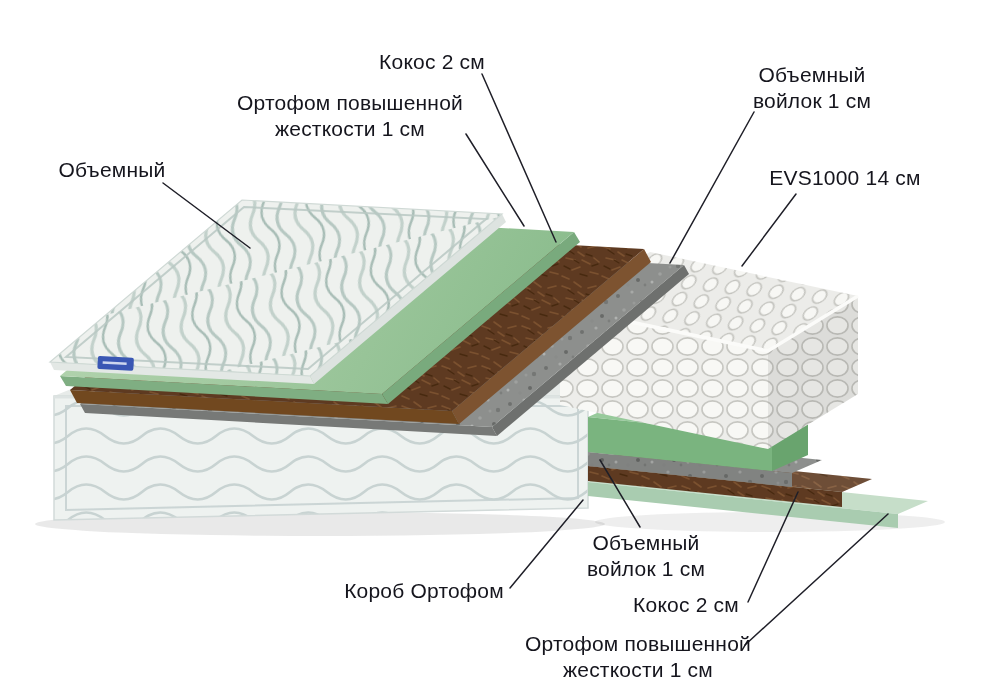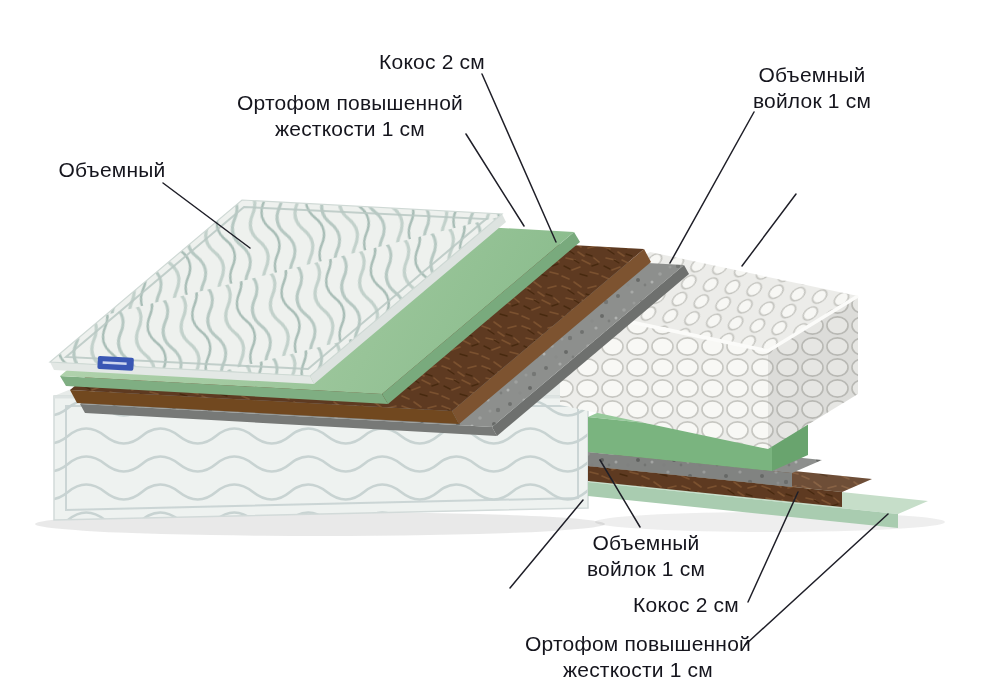--- a/index.html
+++ b/index.html
@@ -167,26 +167,32 @@
 
   <div class="label" style="left:432px;top:49px">
     <span>Кокос 2 см</span>
   </div>
 
   <div class="label" style="left:812px;top:62px">
     <span>Объемный</span>
     <span>войлок 1 см</span>
   </div>
 
+  <div class="label" style="left:845px;top:165px">
+    <span>EVS1000 14 см</span>
+  </div>
 
   <div class="label" style="left:646px;top:530px">
     <span>Объемный</span>
     <span>войлок 1 см</span>
   </div>
 
+  <div class="label" style="left:424px;top:578px">
+    <span>Короб Ортофом</span>
+  </div>
 
   <div class="label" style="left:686px;top:592px">
     <span>Кокос 2 см</span>
   </div>
 
   <div class="label" style="left:638px;top:631px">
     <span>Ортофом повышенной</span>
     <span>жесткости 1 см</span>
   </div>
 

